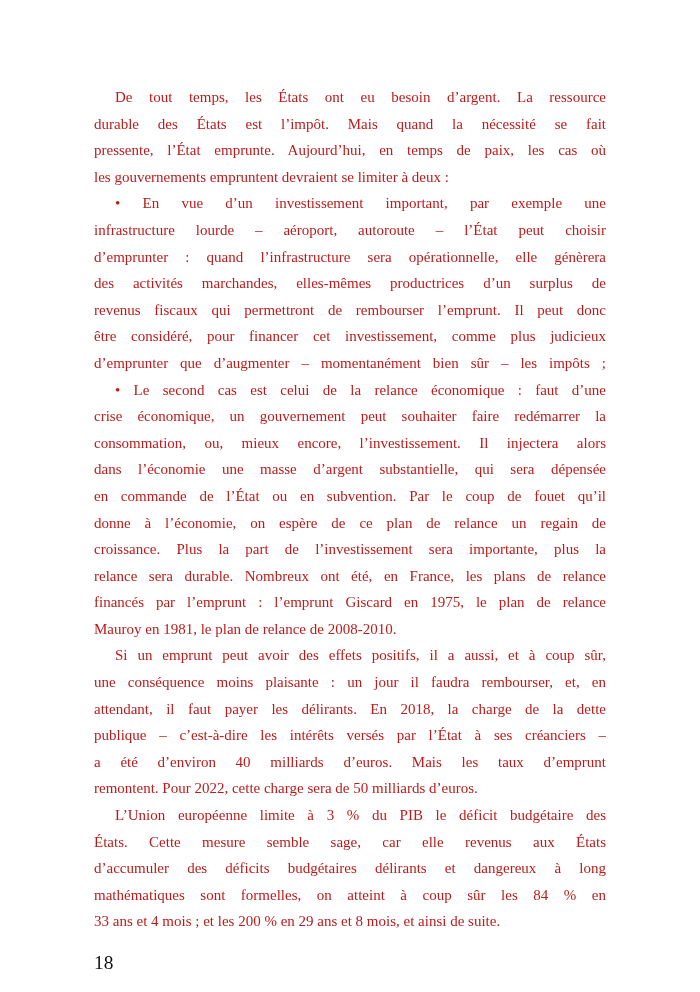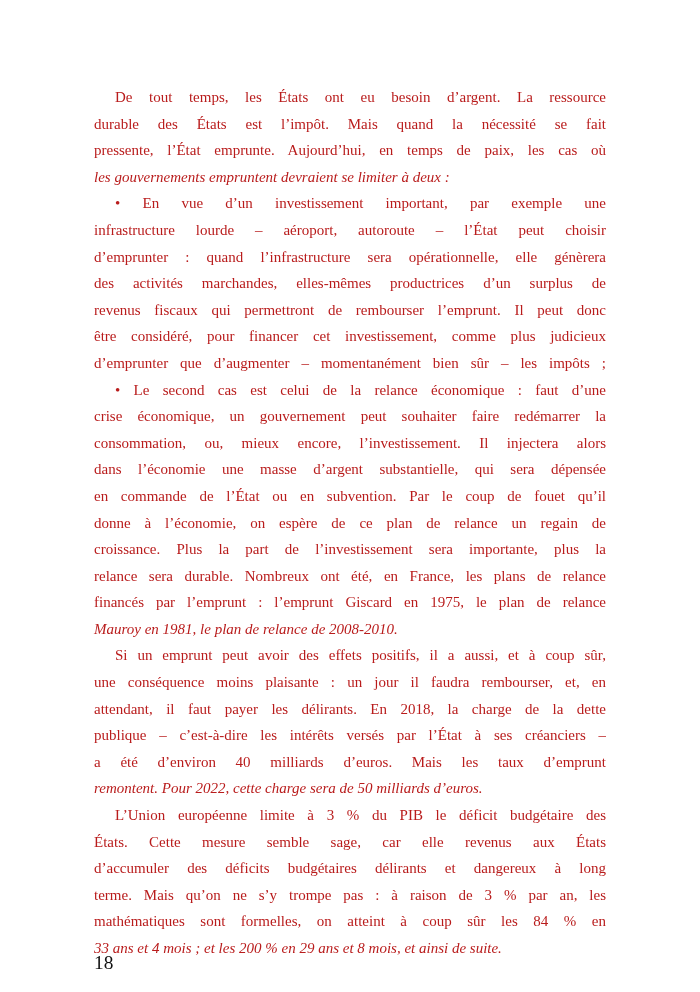--- a/index.html
+++ b/index.html
@@ -30,21 +30,20 @@
       height: 26.6px;
     }
     .justify {
       text-align: justify;
       text-align-last: justify;
       white-space: normal;
       overflow: hidden;
     }
     .last {
       text-align: left;
-      font-style: italic;
     }
     .indent {
       padding-left: 21px;
     }
     .page-number {
       position: absolute;
       left: 94px;
       top: 952px;
       font-family: "Liberation Serif", "DejaVu Serif", serif;
       font-size: 19.4px;
@@ -92,20 +91,19 @@
     <span class="line justify">attendant, il faut payer les délirants. En 2018, la charge de la dette</span>
     <span class="line justify">publique – c’est-à-dire les intérêts versés par l’État à ses créanciers –</span>
     <span class="line justify">a été d’environ 40 milliards d’euros. Mais les taux d’emprunt</span>
     <span class="line last">remontent. Pour 2022, cette charge sera de 50 milliards d’euros.</span>
   </div>
 
   <div>
     <span class="line justify indent">L’Union européenne limite à 3 % du PIB le déficit budgétaire des</span>
     <span class="line justify">États. Cette mesure semble sage, car elle revenus aux États</span>
     <span class="line justify">d’accumuler des déficits budgétaires délirants et dangereux à long</span>
-    <span class="line justify">terme. Mais qu’on ne s’y trompe pas : à raison de 3 % par an, les</span>
     <span class="line justify">mathématiques sont formelles, on atteint à coup sûr les 84 % en</span>
     <span class="line last">33 ans et 4 mois ; et les 200 % en 29 ans et 8 mois, et ainsi de suite.</span>
   </div>
 
 </div>
 
 <div class="page-number">18</div>
 
 </body></html>

